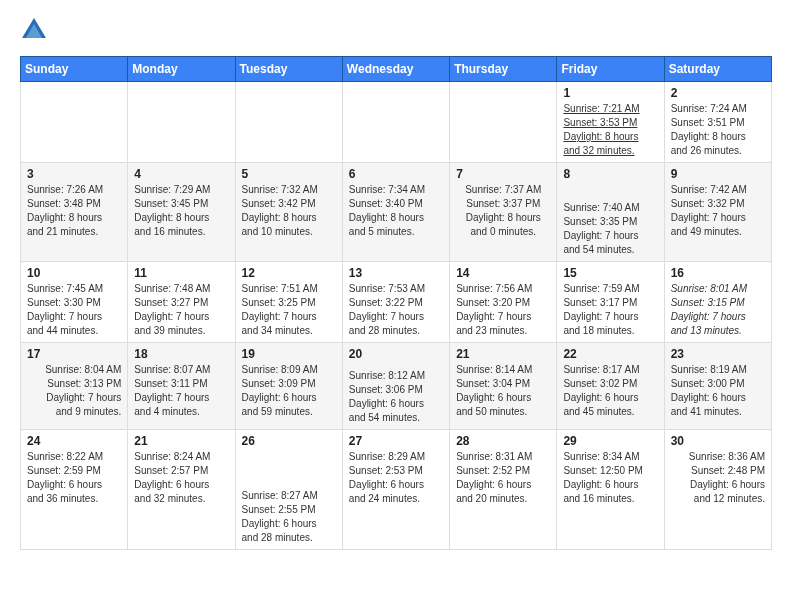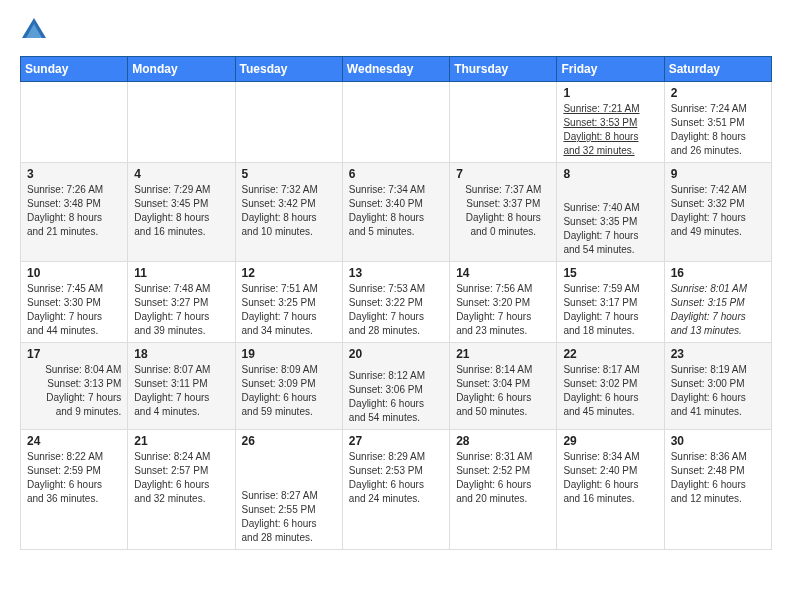--- a/index.html
+++ b/index.html
@@ -339,27 +339,27 @@
           <td>
             <span class="day-number">28</span>
             <div class="day-info" style="white-space: pre-line;">Sunrise: 8:31 AM
 Sunset: 2:52 PM
 Daylight: 6 hours
 and 20 minutes.</div>
           </td>
           <td>
             <span class="day-number">29</span>
             <div class="day-info" style="white-space: pre-line;">Sunrise: 8:34 AM
-Sunset: 2:40 PM
+Sunset: 12:50 PM
 Daylight: 6 hours
 and 16 minutes.</div>
           </td>
           <td>
             <span class="day-number">30</span>
-            <div class="day-info" style="white-space: pre-line;">Sunrise: 8:36 AM
+            <div class="day-info" style="white-space: pre-line; text-align: right;">Sunrise: 8:36 AM
 Sunset: 2:48 PM
 Daylight: 6 hours
 and 12 minutes.</div>
           </td>
         </tr>
       </tbody>
   </table>
 </div>
 
 </body></html>

